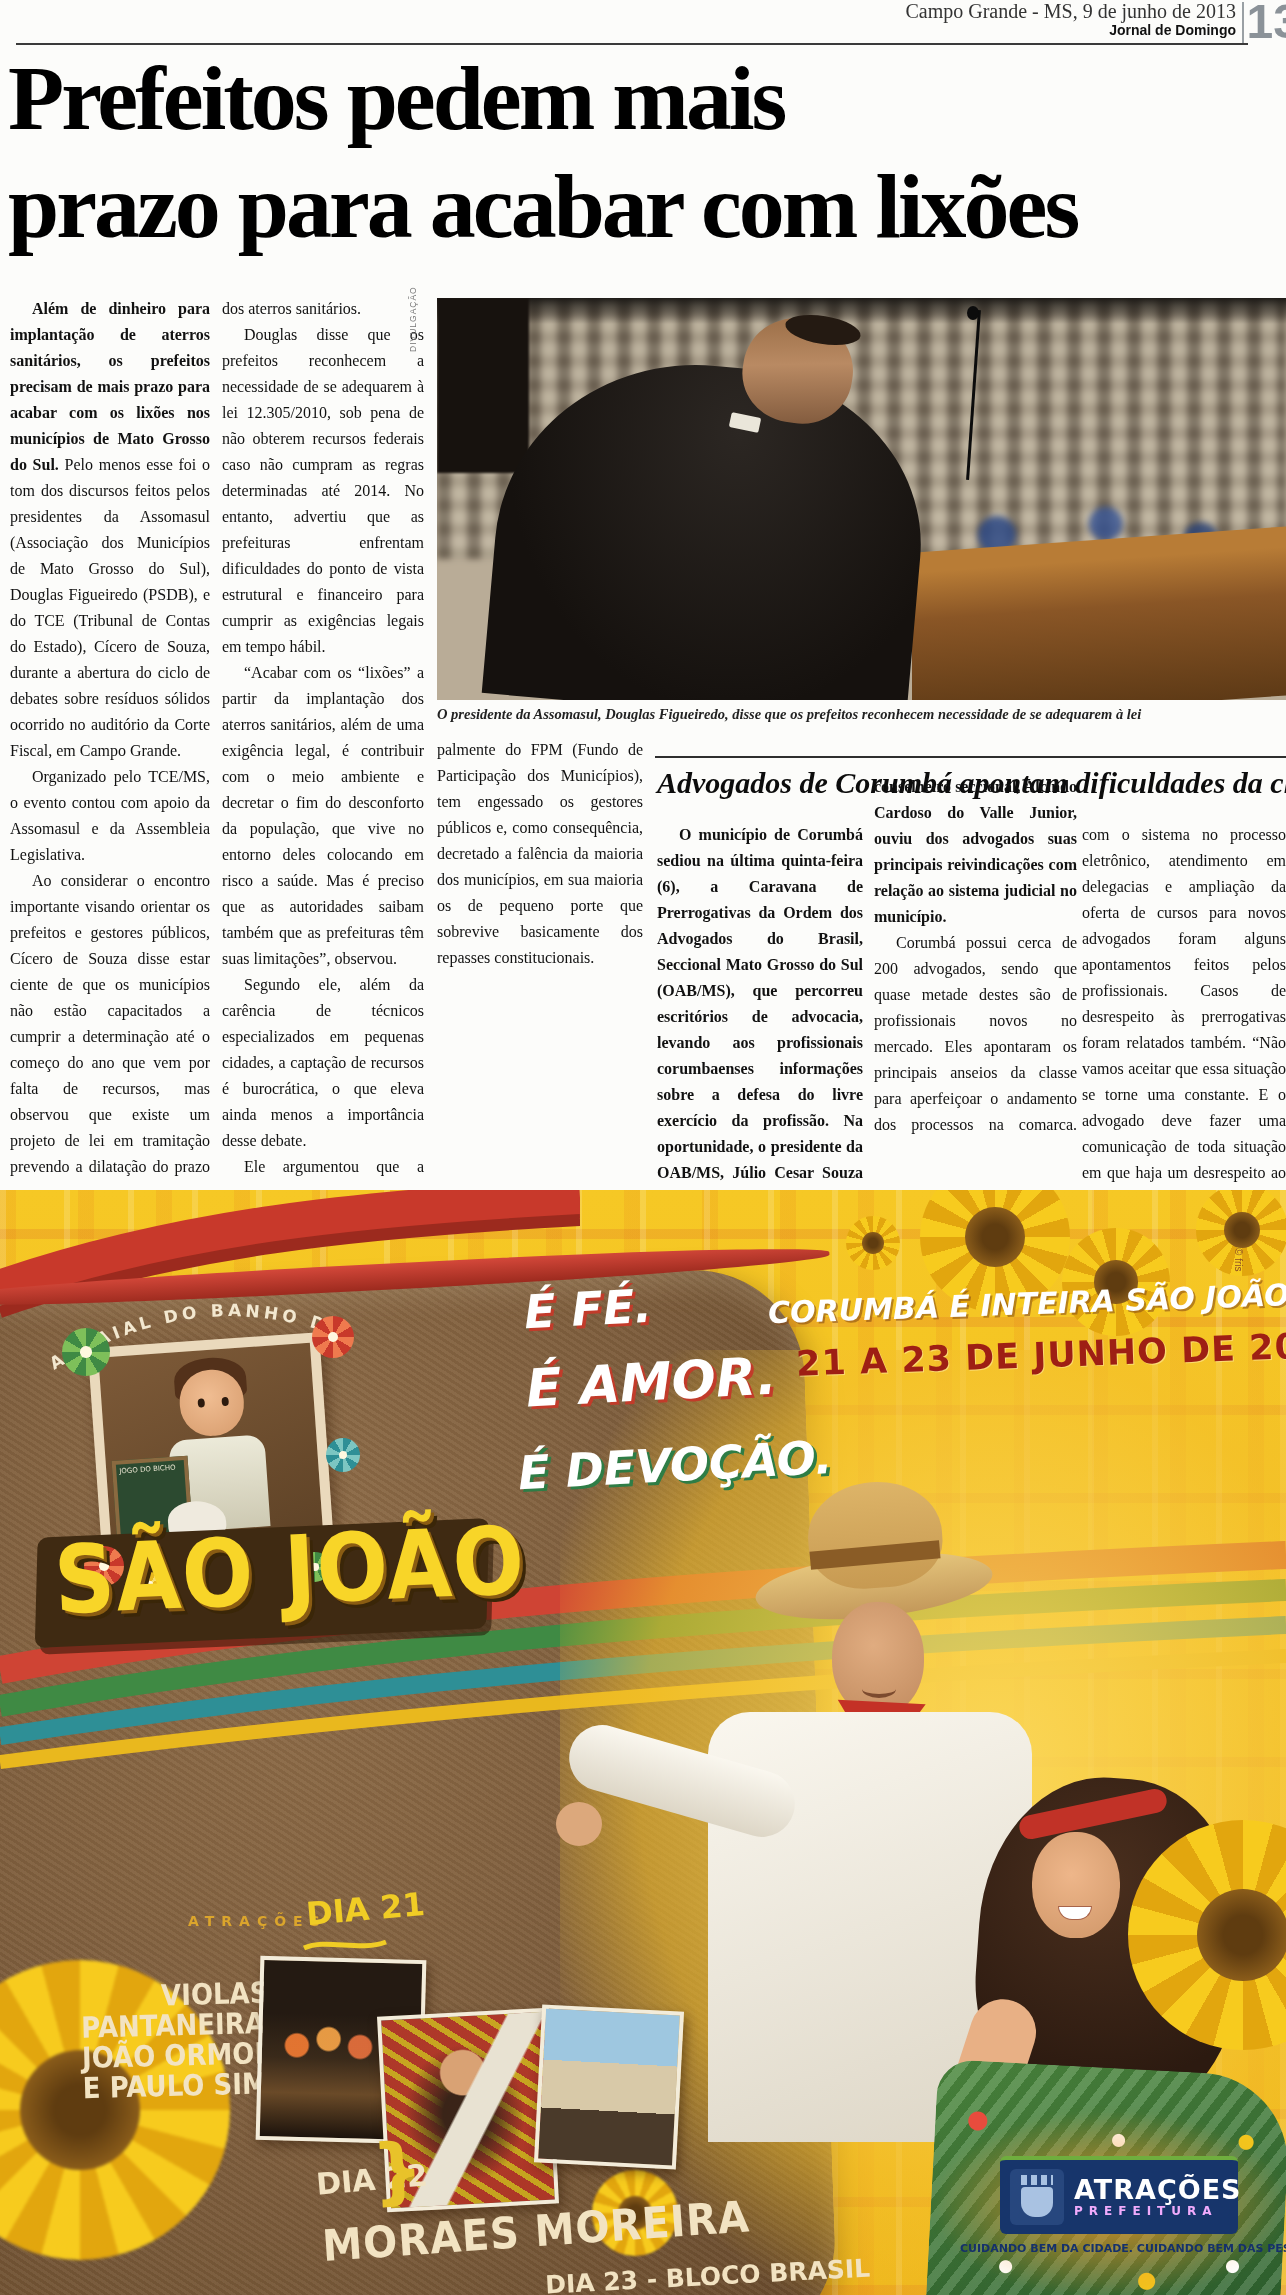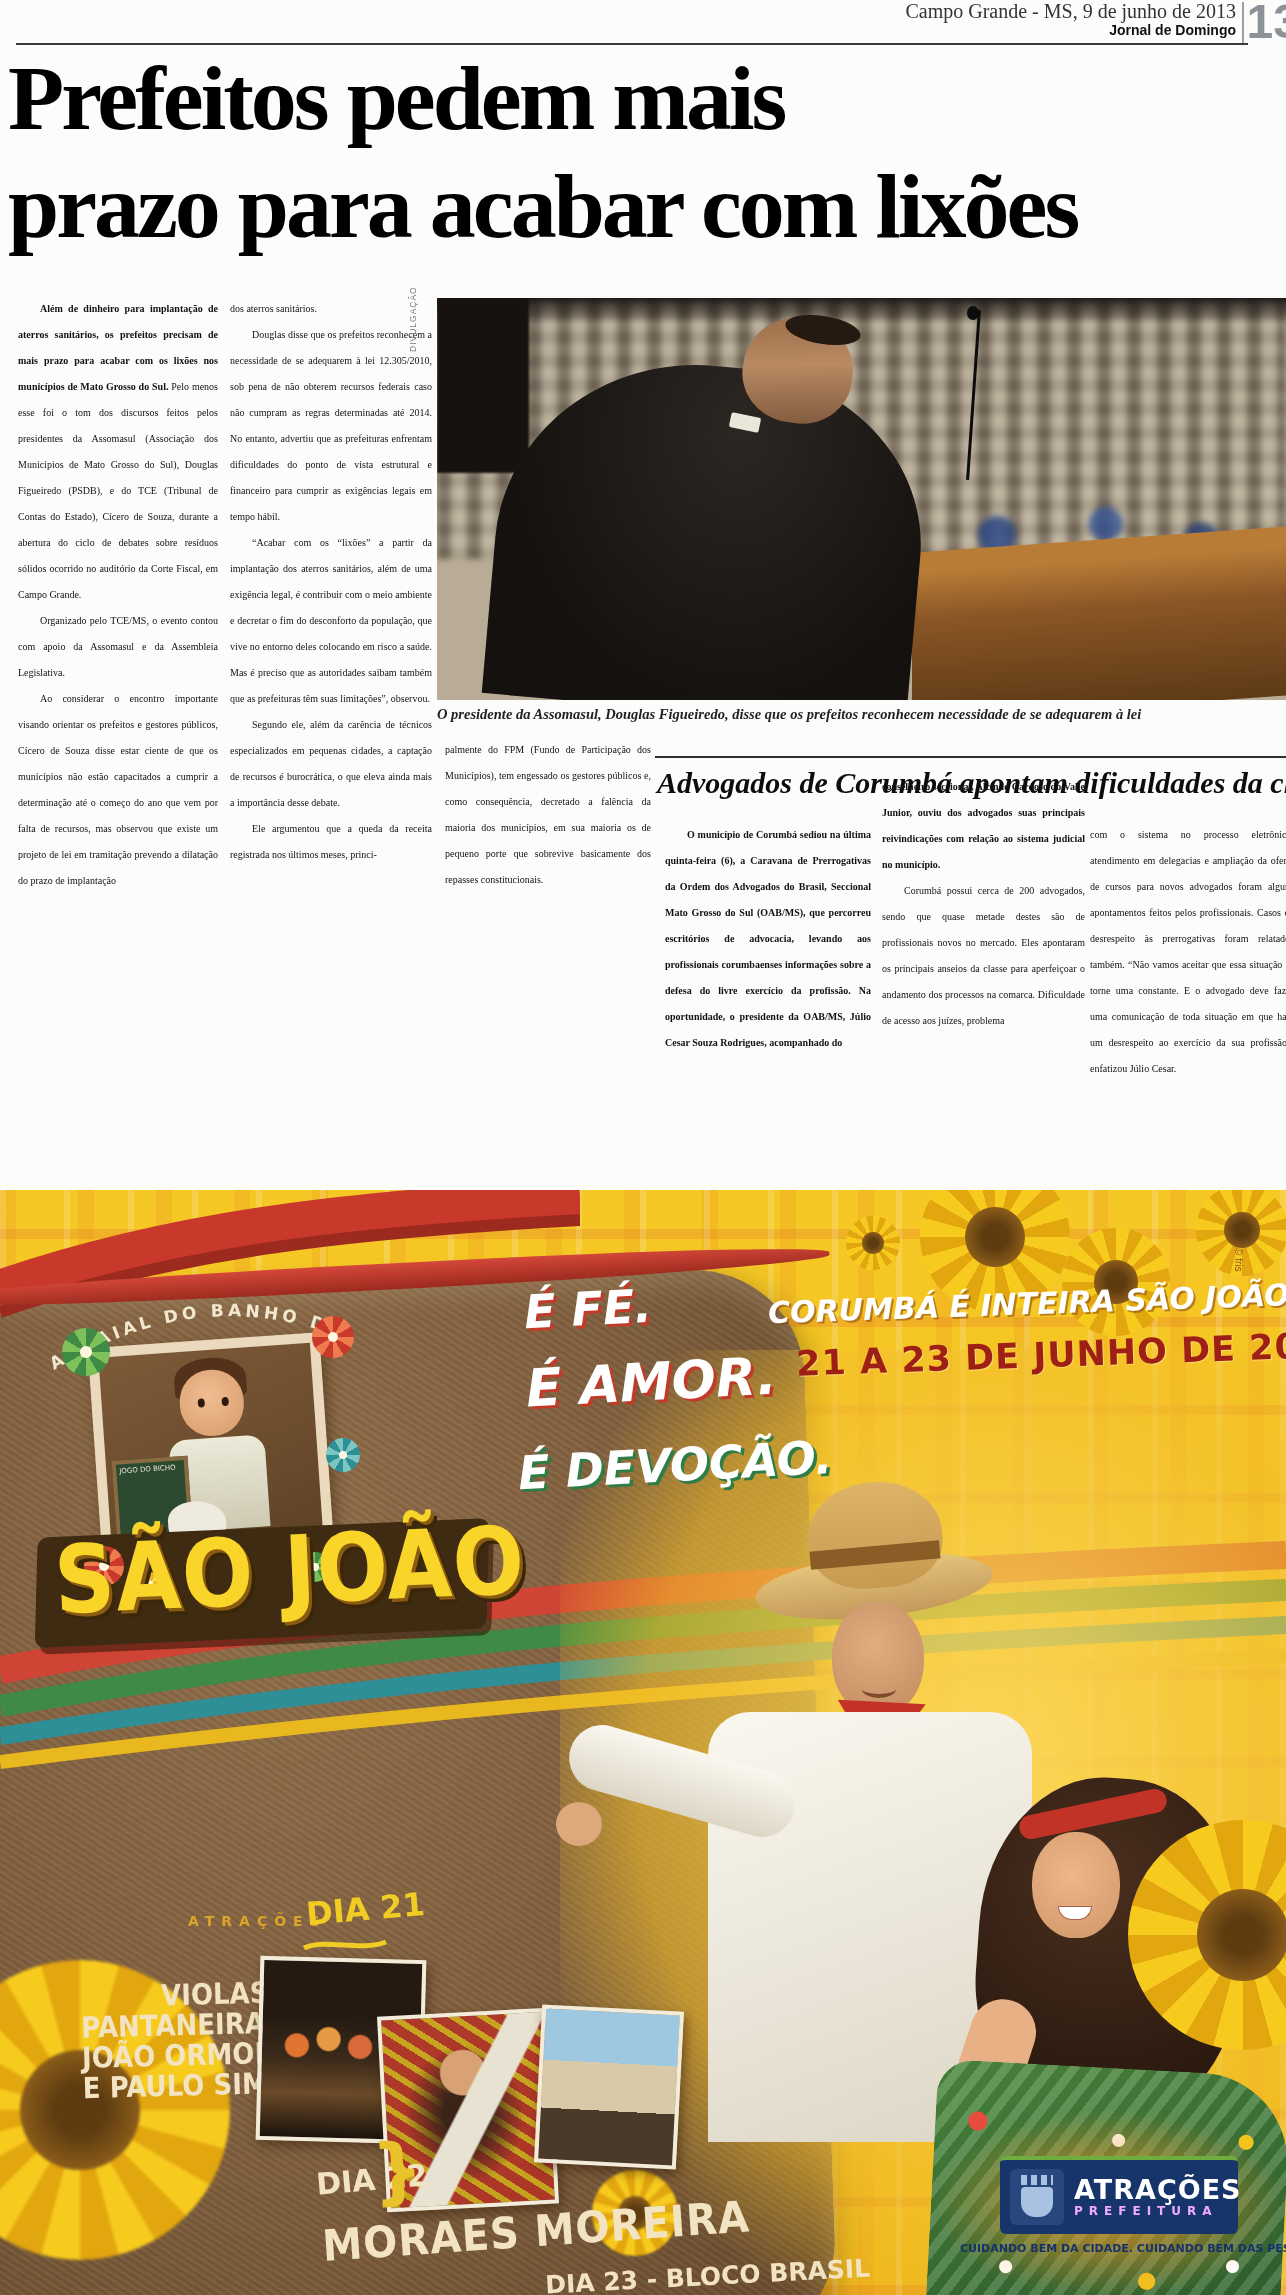--- a/index.html
+++ b/index.html
@@ -14,21 +14,21 @@
   .mast-rule{position:absolute;top:43px;left:0;width:1232px;height:2px;background:#3a3a3a;}
   .mast-vline{position:absolute;top:2px;right:58px;width:2px;height:42px;background:#9aa0a4;}
   .mast-page{position:absolute;top:-6px;right:2px;font-family:"Liberation Sans",sans-serif;
              font-weight:bold;font-size:48px;color:#8b9298;}
 
   
   .headline{position:absolute;left:8px;top:44px;font-weight:bold;font-size:92px;line-height:108px;
             letter-spacing:-3px;color:#000;white-space:nowrap;}
 
   
-  .bodycol{position:absolute;font-size:10px;line-height:26px;text-align:justify;overflow:hidden;margin-left:8px;}
+  .bodycol{position:absolute;font-size:16px;line-height:26px;text-align:justify;overflow:hidden;}
   .bodycol p{margin:0;}
   .p-first{text-indent:22px;}
   .lead{font-weight:bold;}
   .col1{left:10px;top:296px;width:200px;height:888px;}
   .col2{left:222px;top:296px;width:202px;height:888px;}
   .col3{left:437px;top:737px;width:206px;height:448px;}
 
   
   .photo{position:absolute;left:437px;top:298px;width:849px;height:402px;background:#b9ac97;overflow:hidden;}
   .ph-crowd{position:absolute;inset:0 0 35% 0;
@@ -234,21 +234,21 @@
 
   <div class="bodycol col1">
     <p class="p-first"><span class="lead">Além de dinheiro para implantação de aterros sanitários, os prefeitos precisam de mais prazo para acabar com os lixões nos municípios de Mato Grosso do Sul.</span> <span>Pelo menos esse foi o tom dos discursos feitos pelos presidentes da Assomasul (Associação dos Municípios de Mato Grosso do Sul), Douglas Figueiredo (PSDB), e do TCE (Tribunal de Contas do Estado), Cícero de Souza, durante a abertura do ciclo de debates sobre resíduos sólidos ocorrido no auditório da Corte Fiscal, em Campo Grande.</span></p>
     <p class="p-first">Organizado pelo TCE/MS, o evento contou com apoio da Assomasul e da Assembleia Legislativa.</p>
     <p class="p-first">Ao considerar o encontro importante visando orientar os prefeitos e gestores públicos, Cícero de Souza disse estar ciente de que os municípios não estão capacitados a cumprir a determinação até o começo do ano que vem por falta de recursos, mas observou que existe um projeto de lei em tramitação prevendo a dilatação do prazo de implantação</p>
   </div>
   <div class="bodycol col2">
     <p>dos aterros sanitários.</p>
     <p class="p-first">Douglas disse que os prefeitos reconhecem a necessidade de se adequarem à lei 12.305/2010, sob pena de não obterem recursos federais caso não cumpram as regras determinadas até 2014. No entanto, advertiu que as prefeituras enfrentam dificuldades do ponto de vista estrutural e financeiro para cumprir as exigências legais em tempo hábil.</p>
     <p class="p-first">“Acabar com os “lixões” a partir da implantação dos aterros sanitários, além de uma exigência legal, é contribuir com o meio ambiente e decretar o fim do desconforto da população, que vive no entorno deles colocando em risco a saúde. Mas é preciso que as autoridades saibam também que as prefeituras têm suas limitações”, observou.</p>
-    <p class="p-first">Segundo ele, além da carência de técnicos especializados em pequenas cidades, a captação de recursos é burocrática, o que eleva ainda mais a importância desse debate.</p>
+    <p class="p-first">Segundo ele, além da carência de técnicos especializados em pequenas cidades, a captação de recursos é burocrática, o que eleva ainda menos a importância desse debate.</p>
     <p class="p-first">Ele argumentou que a queda da receita registrada nos últimos meses, princi-</p>
   </div>
   <div class="bodycol col3">
     <p>palmente do FPM (Fundo de Participação dos Municípios), tem engessado os gestores públicos e, como consequência, decretado a falência da maioria dos municípios, em sua maioria os de pequeno porte que sobrevive basicamente dos repasses constitucionais.</p>
   </div>
 
   <div class="photo">
     <div class="ph-crowd"></div>
     <div class="ph-ceiling"></div>
     <div class="ph-banner"></div>

